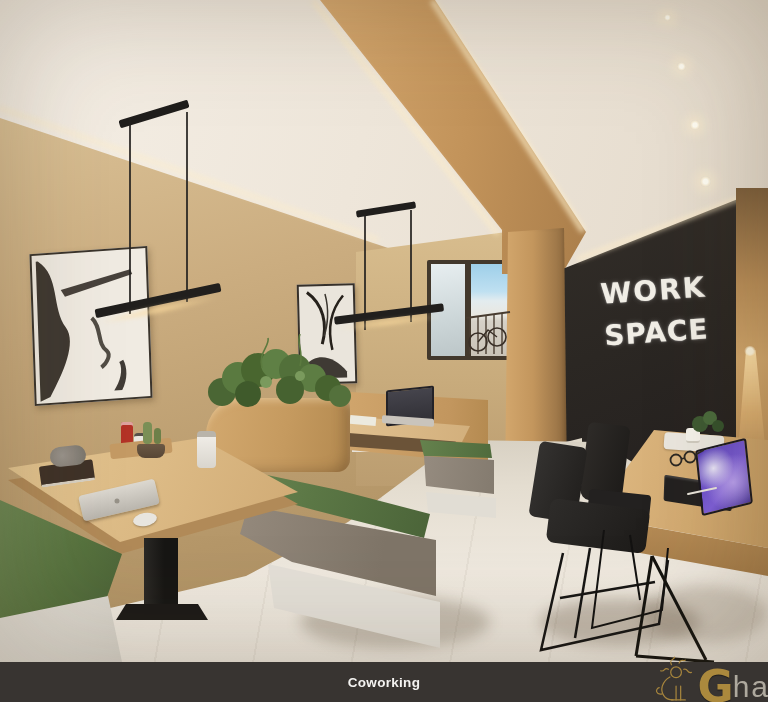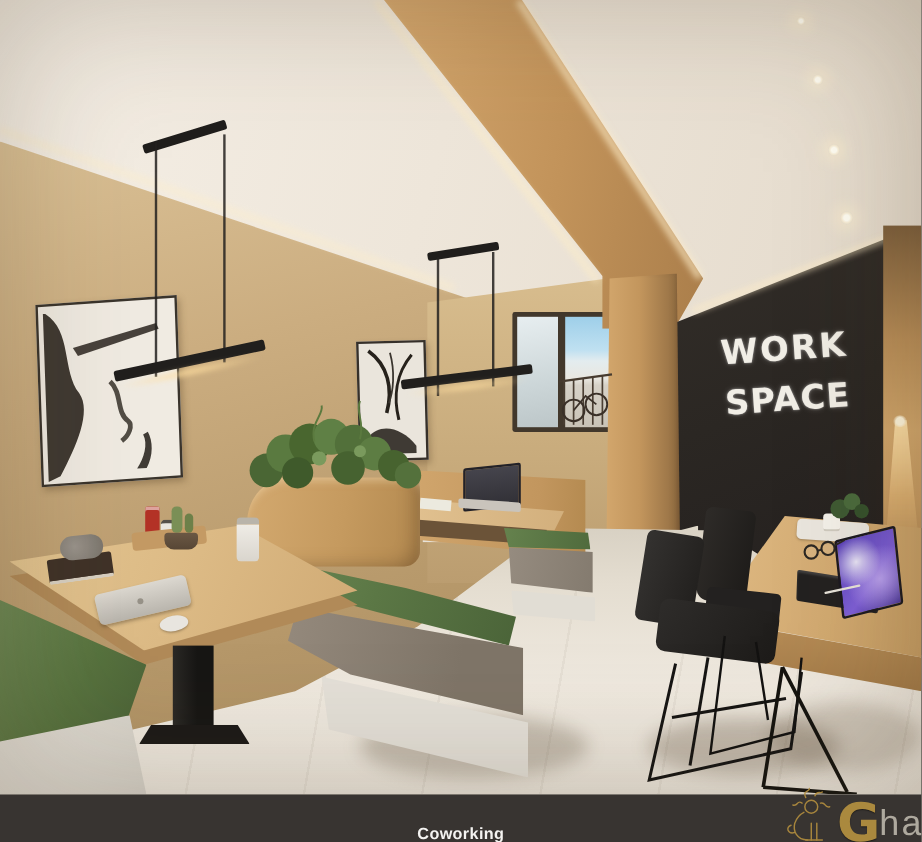--- a/index.html
+++ b/index.html
@@ -5,21 +5,21 @@
   html,body{margin:0;padding:0;background:#111;}
   #stage{position:relative;width:768px;height:702px;overflow:hidden;background:#e8e0d2;font-family:"Liberation Sans",sans-serif;}
   .ab{position:absolute;}
   #scene{position:absolute;left:0;top:0;width:768px;height:662px;overflow:hidden;}
   .chalk-text{font-family:"DejaVu Sans",sans-serif;font-weight:700;color:#f1eee6;
     text-shadow:0 0 2px rgba(255,255,255,.55),0 0 6px rgba(255,255,255,.18);line-height:1.5;}
   .glowline{background:linear-gradient(to bottom,rgba(255,243,214,0),rgba(255,238,200,.95),rgba(255,243,214,0));filter:blur(2.5px);transform-origin:0 0;}
   .spot{border-radius:50%;background:radial-gradient(circle,#fffdf3 0 30%,rgba(255,244,214,.65) 55%,rgba(255,244,214,0) 75%);box-shadow:0 0 12px 5px rgba(255,240,205,.55);}
   .shadow{border-radius:50%;filter:blur(7px);}
   #caption-bar{position:absolute;left:0;top:662px;width:768px;height:40px;background:#383431;
-    display:flex;align-items:flex-end;justify-content:center;}
+    display:flex;align-items:center;justify-content:center;}
   #caption-label{color:#f4f3f1;font-size:13.5px;font-weight:700;letter-spacing:.3px;}
   #logo{position:absolute;right:-14px;bottom:-3px;display:flex;align-items:flex-end;opacity:.92;}
   #logo-g{font-size:44px;font-weight:700;color:#b5913f;line-height:.85;text-shadow:0 1px 1px rgba(0,0,0,.5);font-family:"DejaVu Sans",sans-serif;}
   #logo-rest{font-size:30px;font-weight:400;color:#b9b3a8;letter-spacing:2px;line-height:1;margin:0 0 3px -1px;}
 </style>
 </head>
 <body>
 
 <div id="stage">
  <div id="scene">

